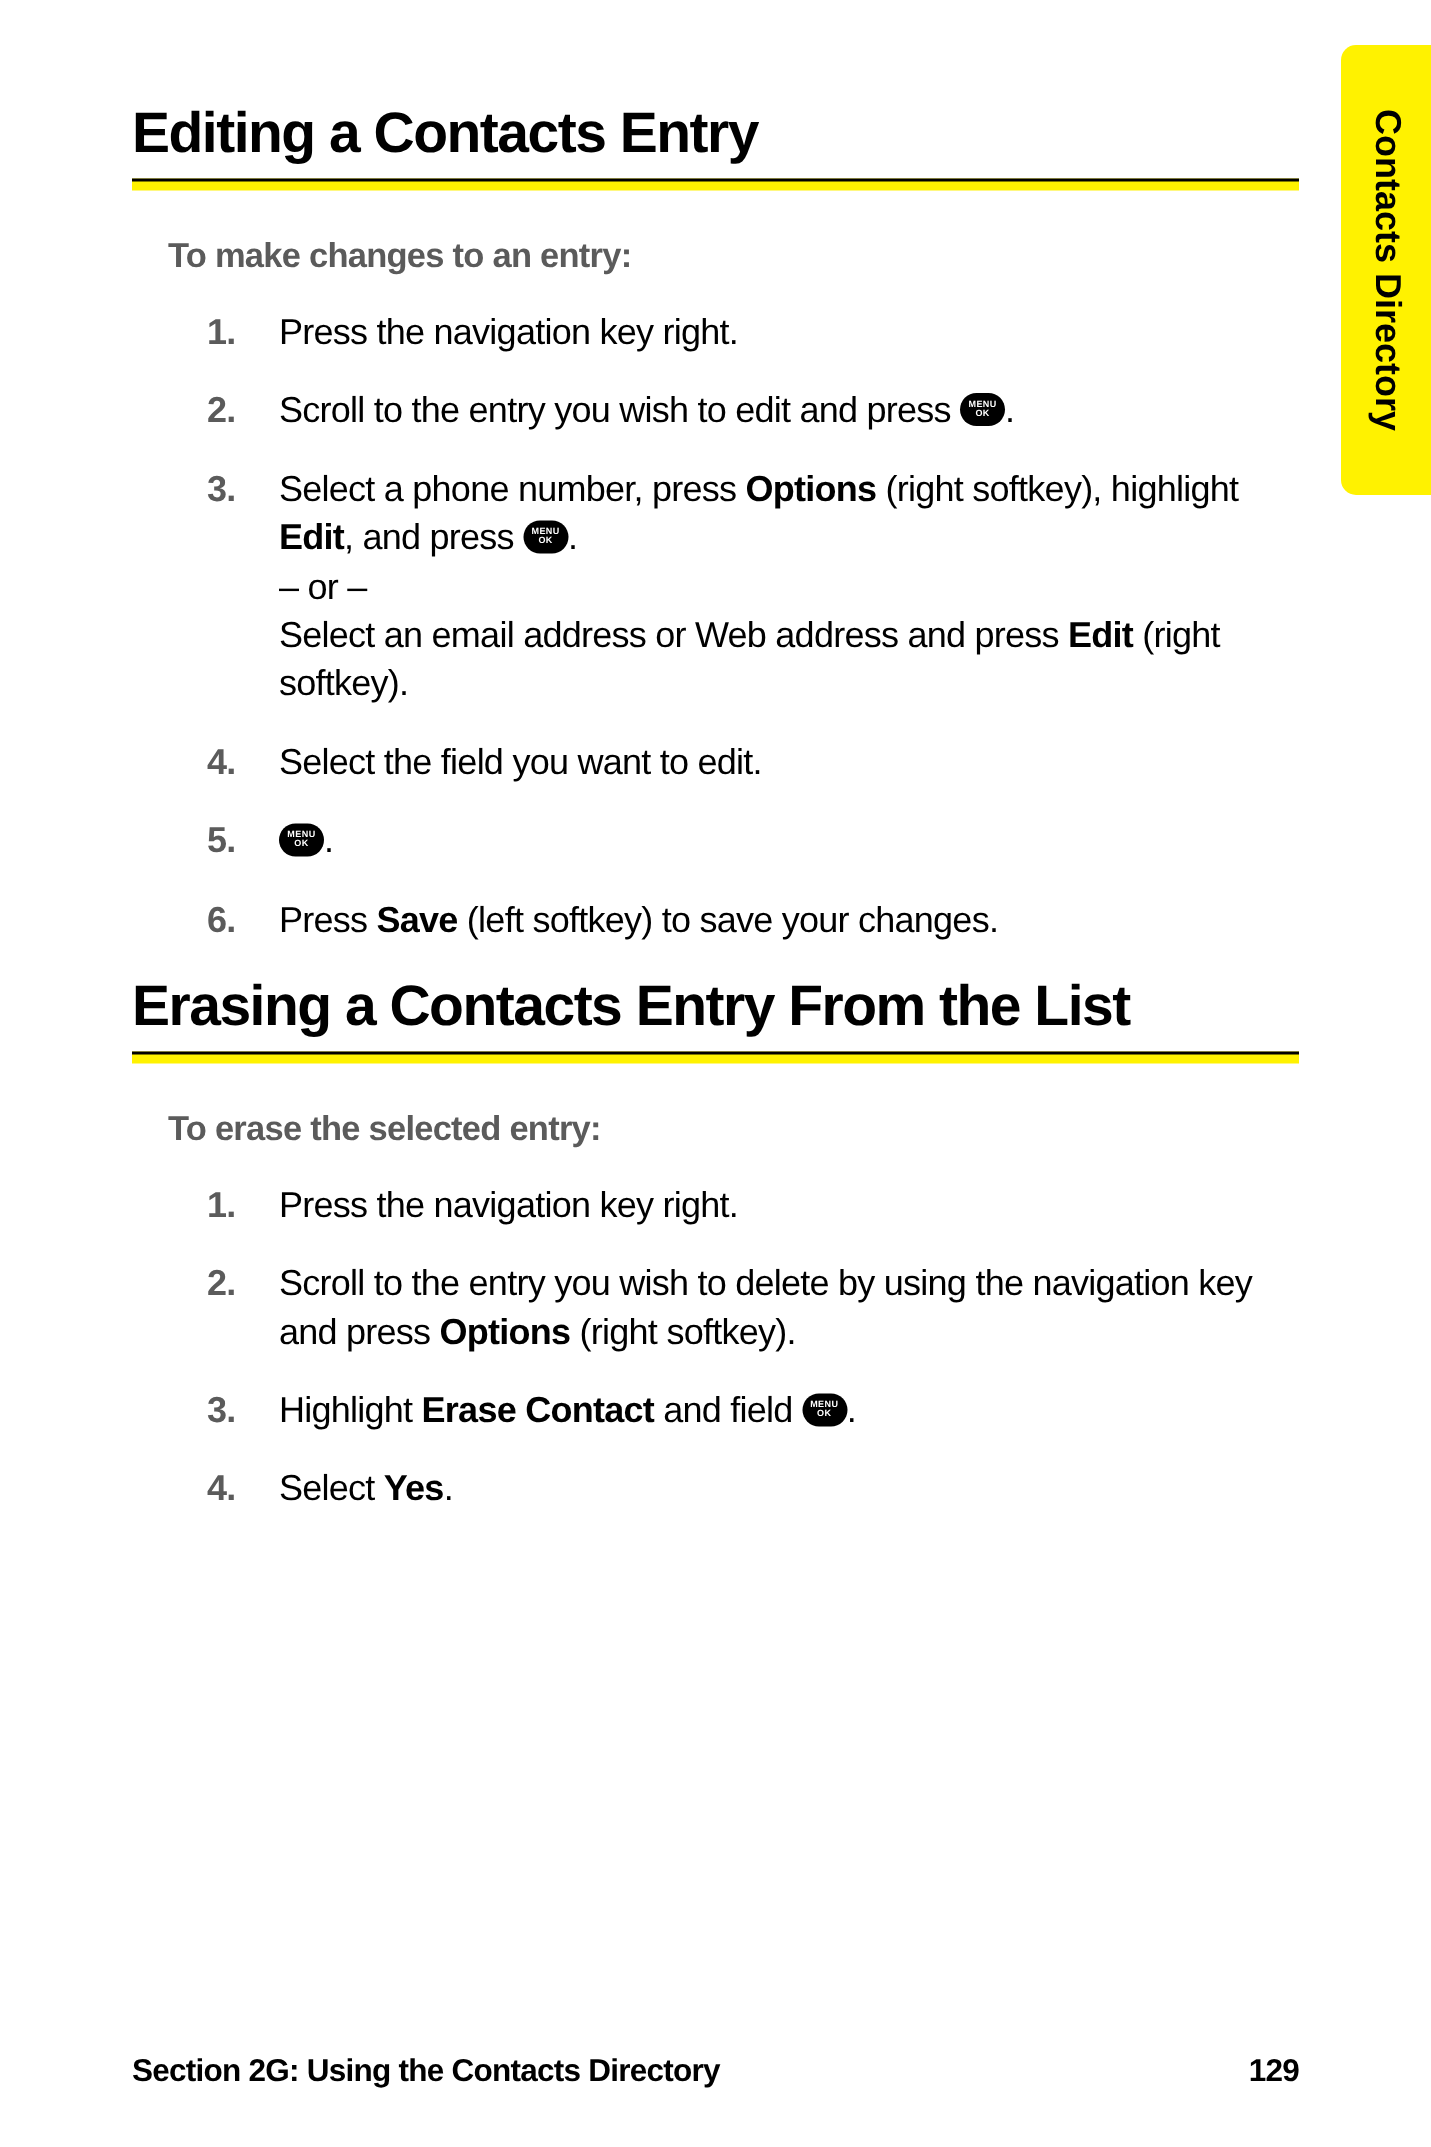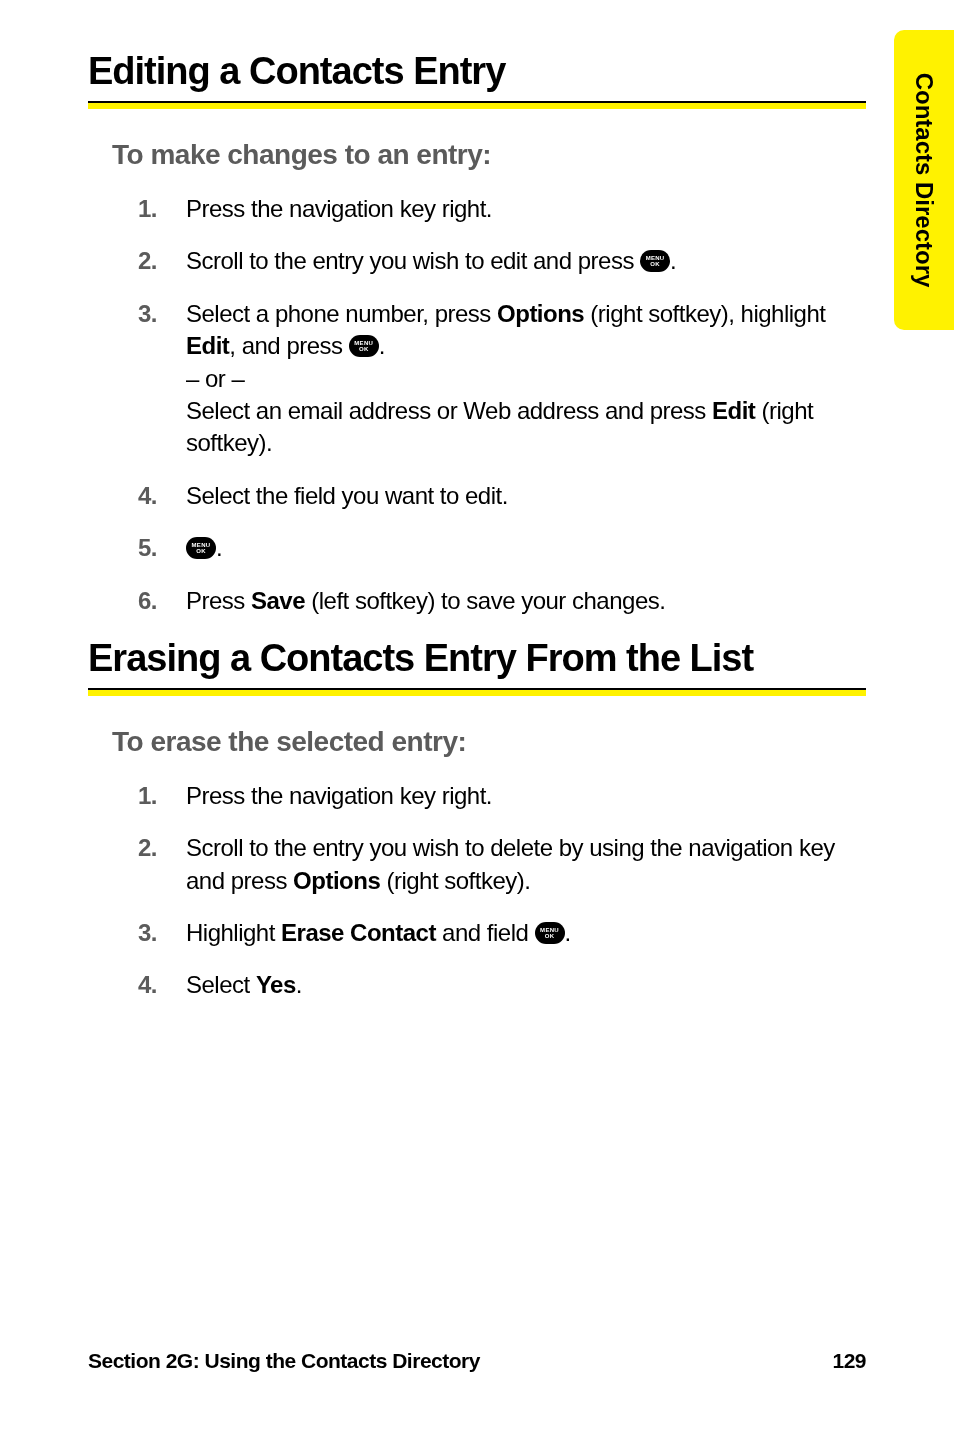--- a/index.html
+++ b/index.html
@@ -34,31 +34,32 @@
     transform-origin: center;
     white-space: nowrap;
     font-weight: 700;
     font-size: 24px;
     color: #000;
   }
   h1 {
     font-size: 38px;
     font-weight: 800;
     letter-spacing: -1px;
+    margin-top: 18px;
     margin-bottom: 8px;
   }
   .underline-block {
     height: 8px;
     background: #fff200;
     border-top: 2px solid #000;
     margin-bottom: 30px;
   }
   .lead {
     font-weight: 700;
-    font-size: 28px;
+    font-size: 23px;
     color: #5b5b5b;
     margin-left: 24px;
     margin-bottom: 22px;
     letter-spacing: -0.5px;
   }
   ol {
     list-style: none;
     margin-left: 50px;
     margin-right: 20px;
   }
@@ -93,21 +94,21 @@
     flex-direction: column;
     vertical-align: middle;
     position: relative;
     top: -2px;
   }
   .icon-menu .t1 { font-size: 6px; letter-spacing: 0.3px; display:block; }
   .icon-menu .t2 { font-size: 6px; letter-spacing: 0.3px; display:block; }
   .b { font-weight: 700; }
   .footer {
     position: absolute;
-    bottom: 58px;
+    bottom: 38px;
     left: 88px;
     right: 88px;
     display: flex;
     justify-content: space-between;
     font-weight: 700;
     font-size: 21px;
     letter-spacing: -0.5px;
     margin-top: 48px;
   }
   h1.second { margin-top: 6px; }

